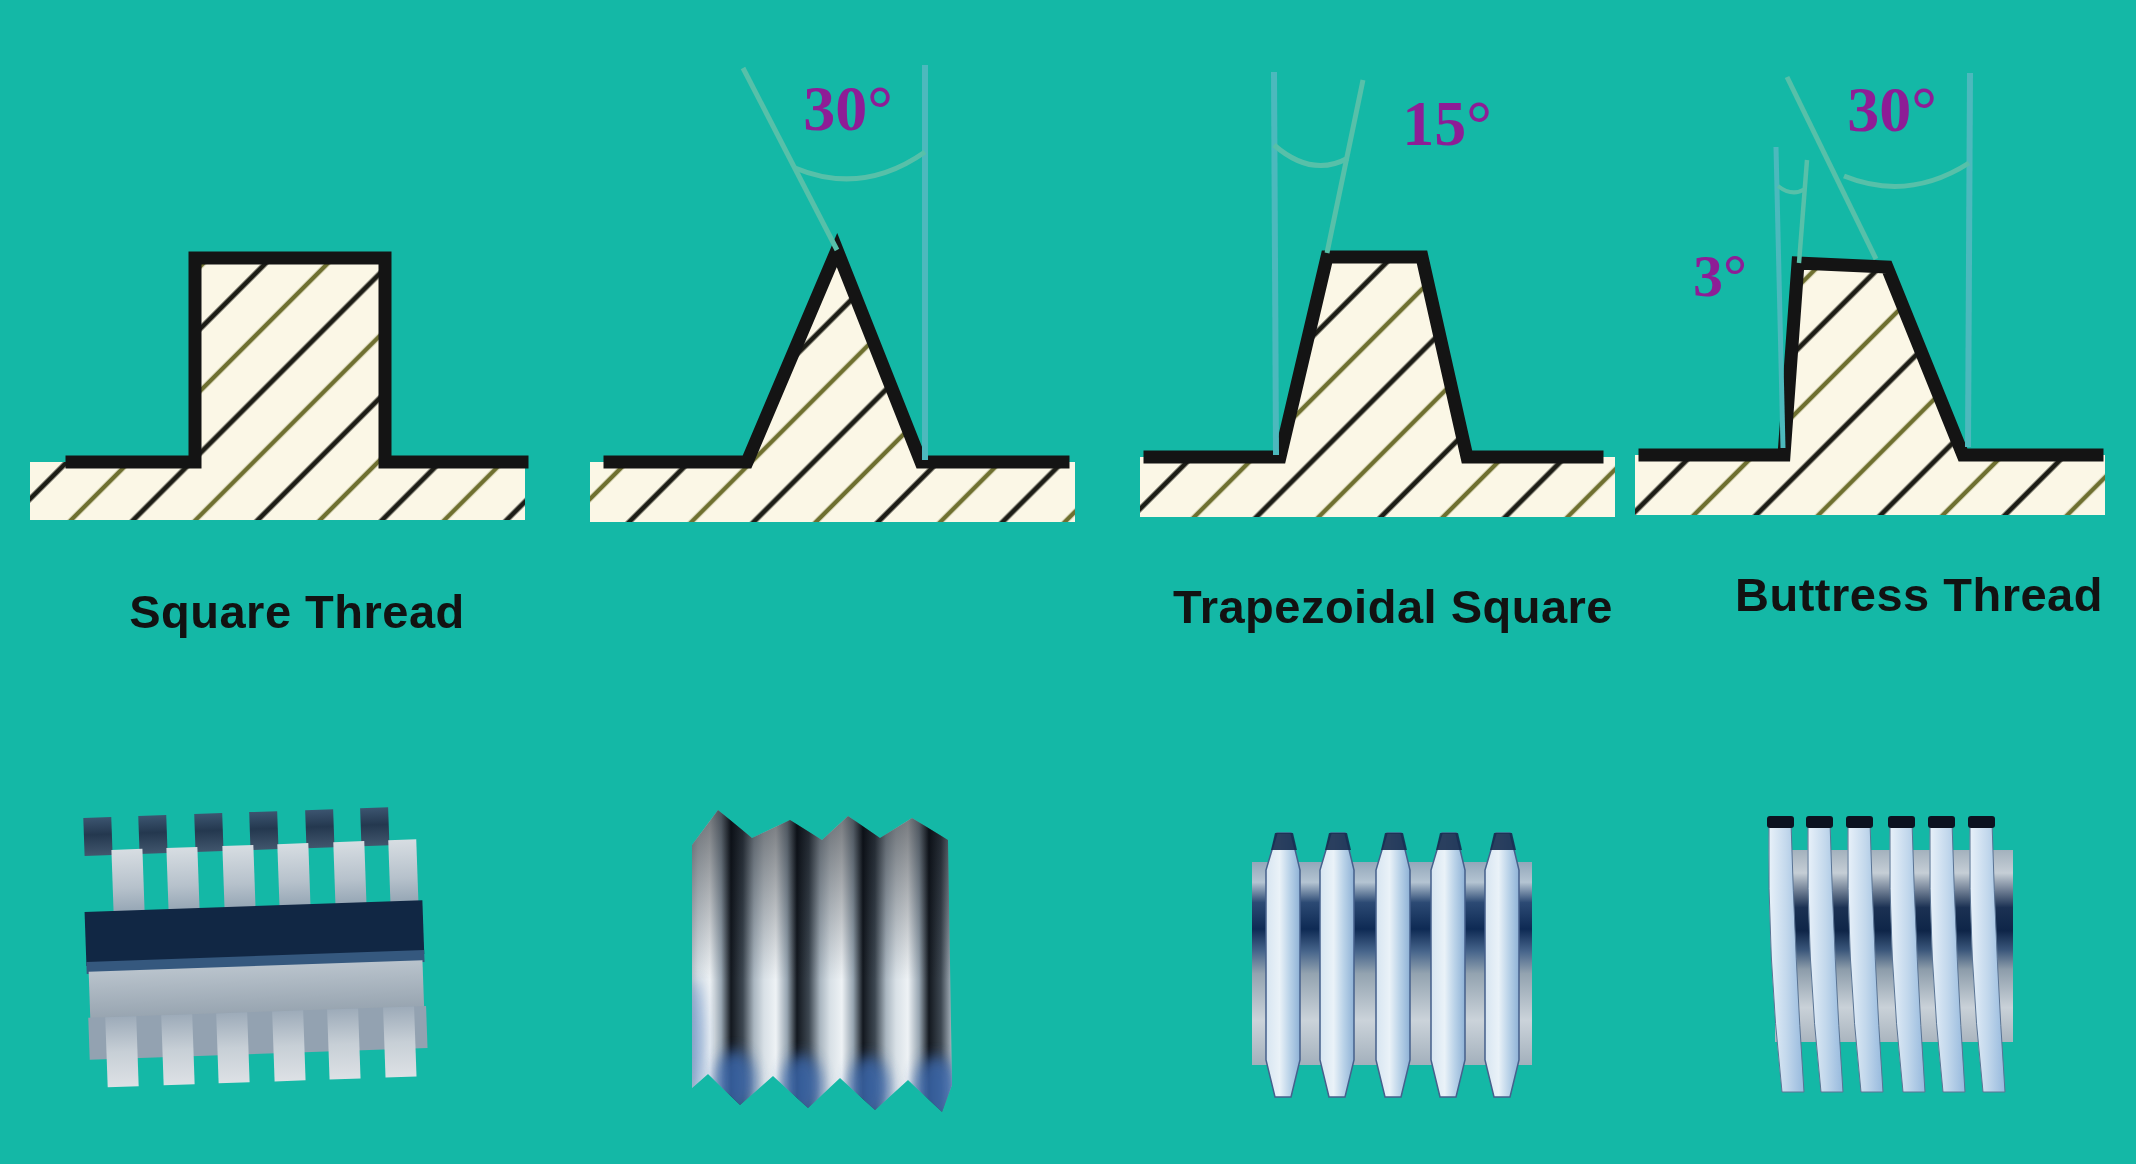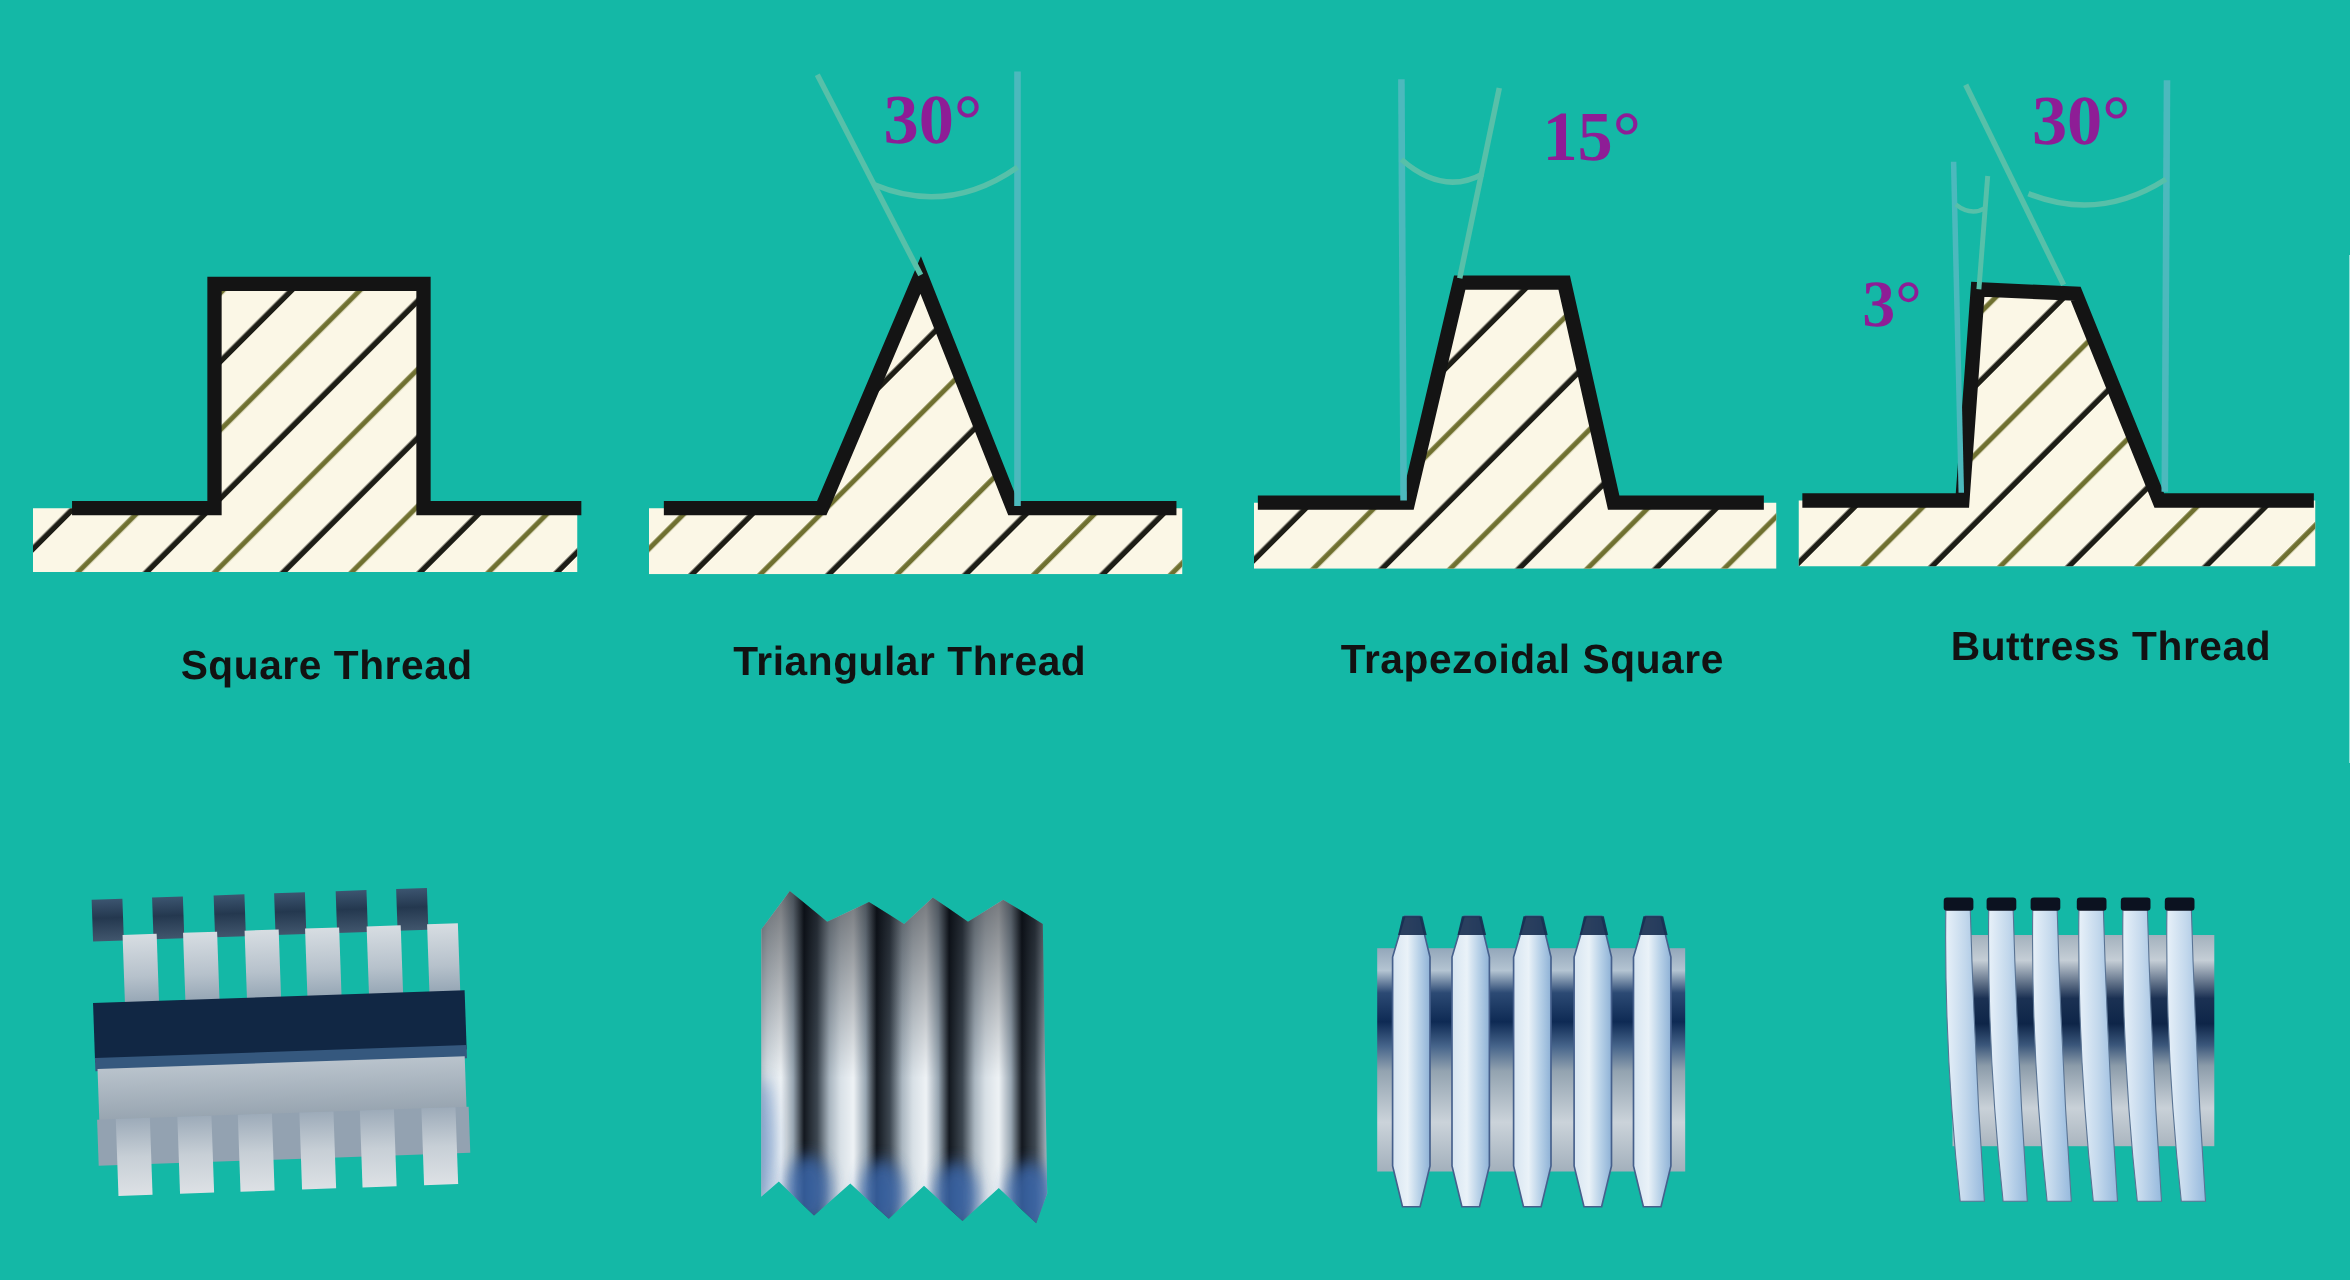--- a/index.html
+++ b/index.html
@@ -9,21 +9,21 @@
     background:#14b8a6;
     font-family:"Liberation Sans", sans-serif;
     overflow:hidden;
   }
   .diagram-svg{position:absolute;left:0;top:0;width:2136px;height:1164px;}
   .thread-label{
     position:absolute;
     transform:translateX(-50%);
     font-family:"Liberation Sans", sans-serif;
     font-weight:bold;
-    font-size:37px;
+    font-size:47px;
     letter-spacing:0.5px;
     color:#121212;
     white-space:nowrap;
   }
   .angle-text{
     font-family:"Liberation Serif", serif;
     font-weight:bold;
     font-size:64px;
   }
   .angle-text-small{
@@ -273,17 +273,16 @@
         </g>
         <g transform="translate(1970,0)">
           <path d="M0 822 L22 822 Q26 960 35 1092 L13 1092 Q-2 955 0 822 Z" fill="url(#p4Blade)" stroke="#5a7494" stroke-width="1"></path>
           <rect x="-2" y="816" width="27" height="12" rx="3" fill="#0c1220"></rect>
         </g>
       </g>
     </g>
   </svg>
 
   <div class="thread-label" style="left:297px; top:584px;">Square Thread</div>
-  <div class="thread-label" style="left:827px; top:581px;">Triangular Thread</div>
   <div class="thread-label" style="left:1393px; top:579px;">Trapezoidal Square</div>
   <div class="thread-label" style="left:1919px; top:567px;">Buttress Thread</div>
 
 </div>
 
 </body></html>

